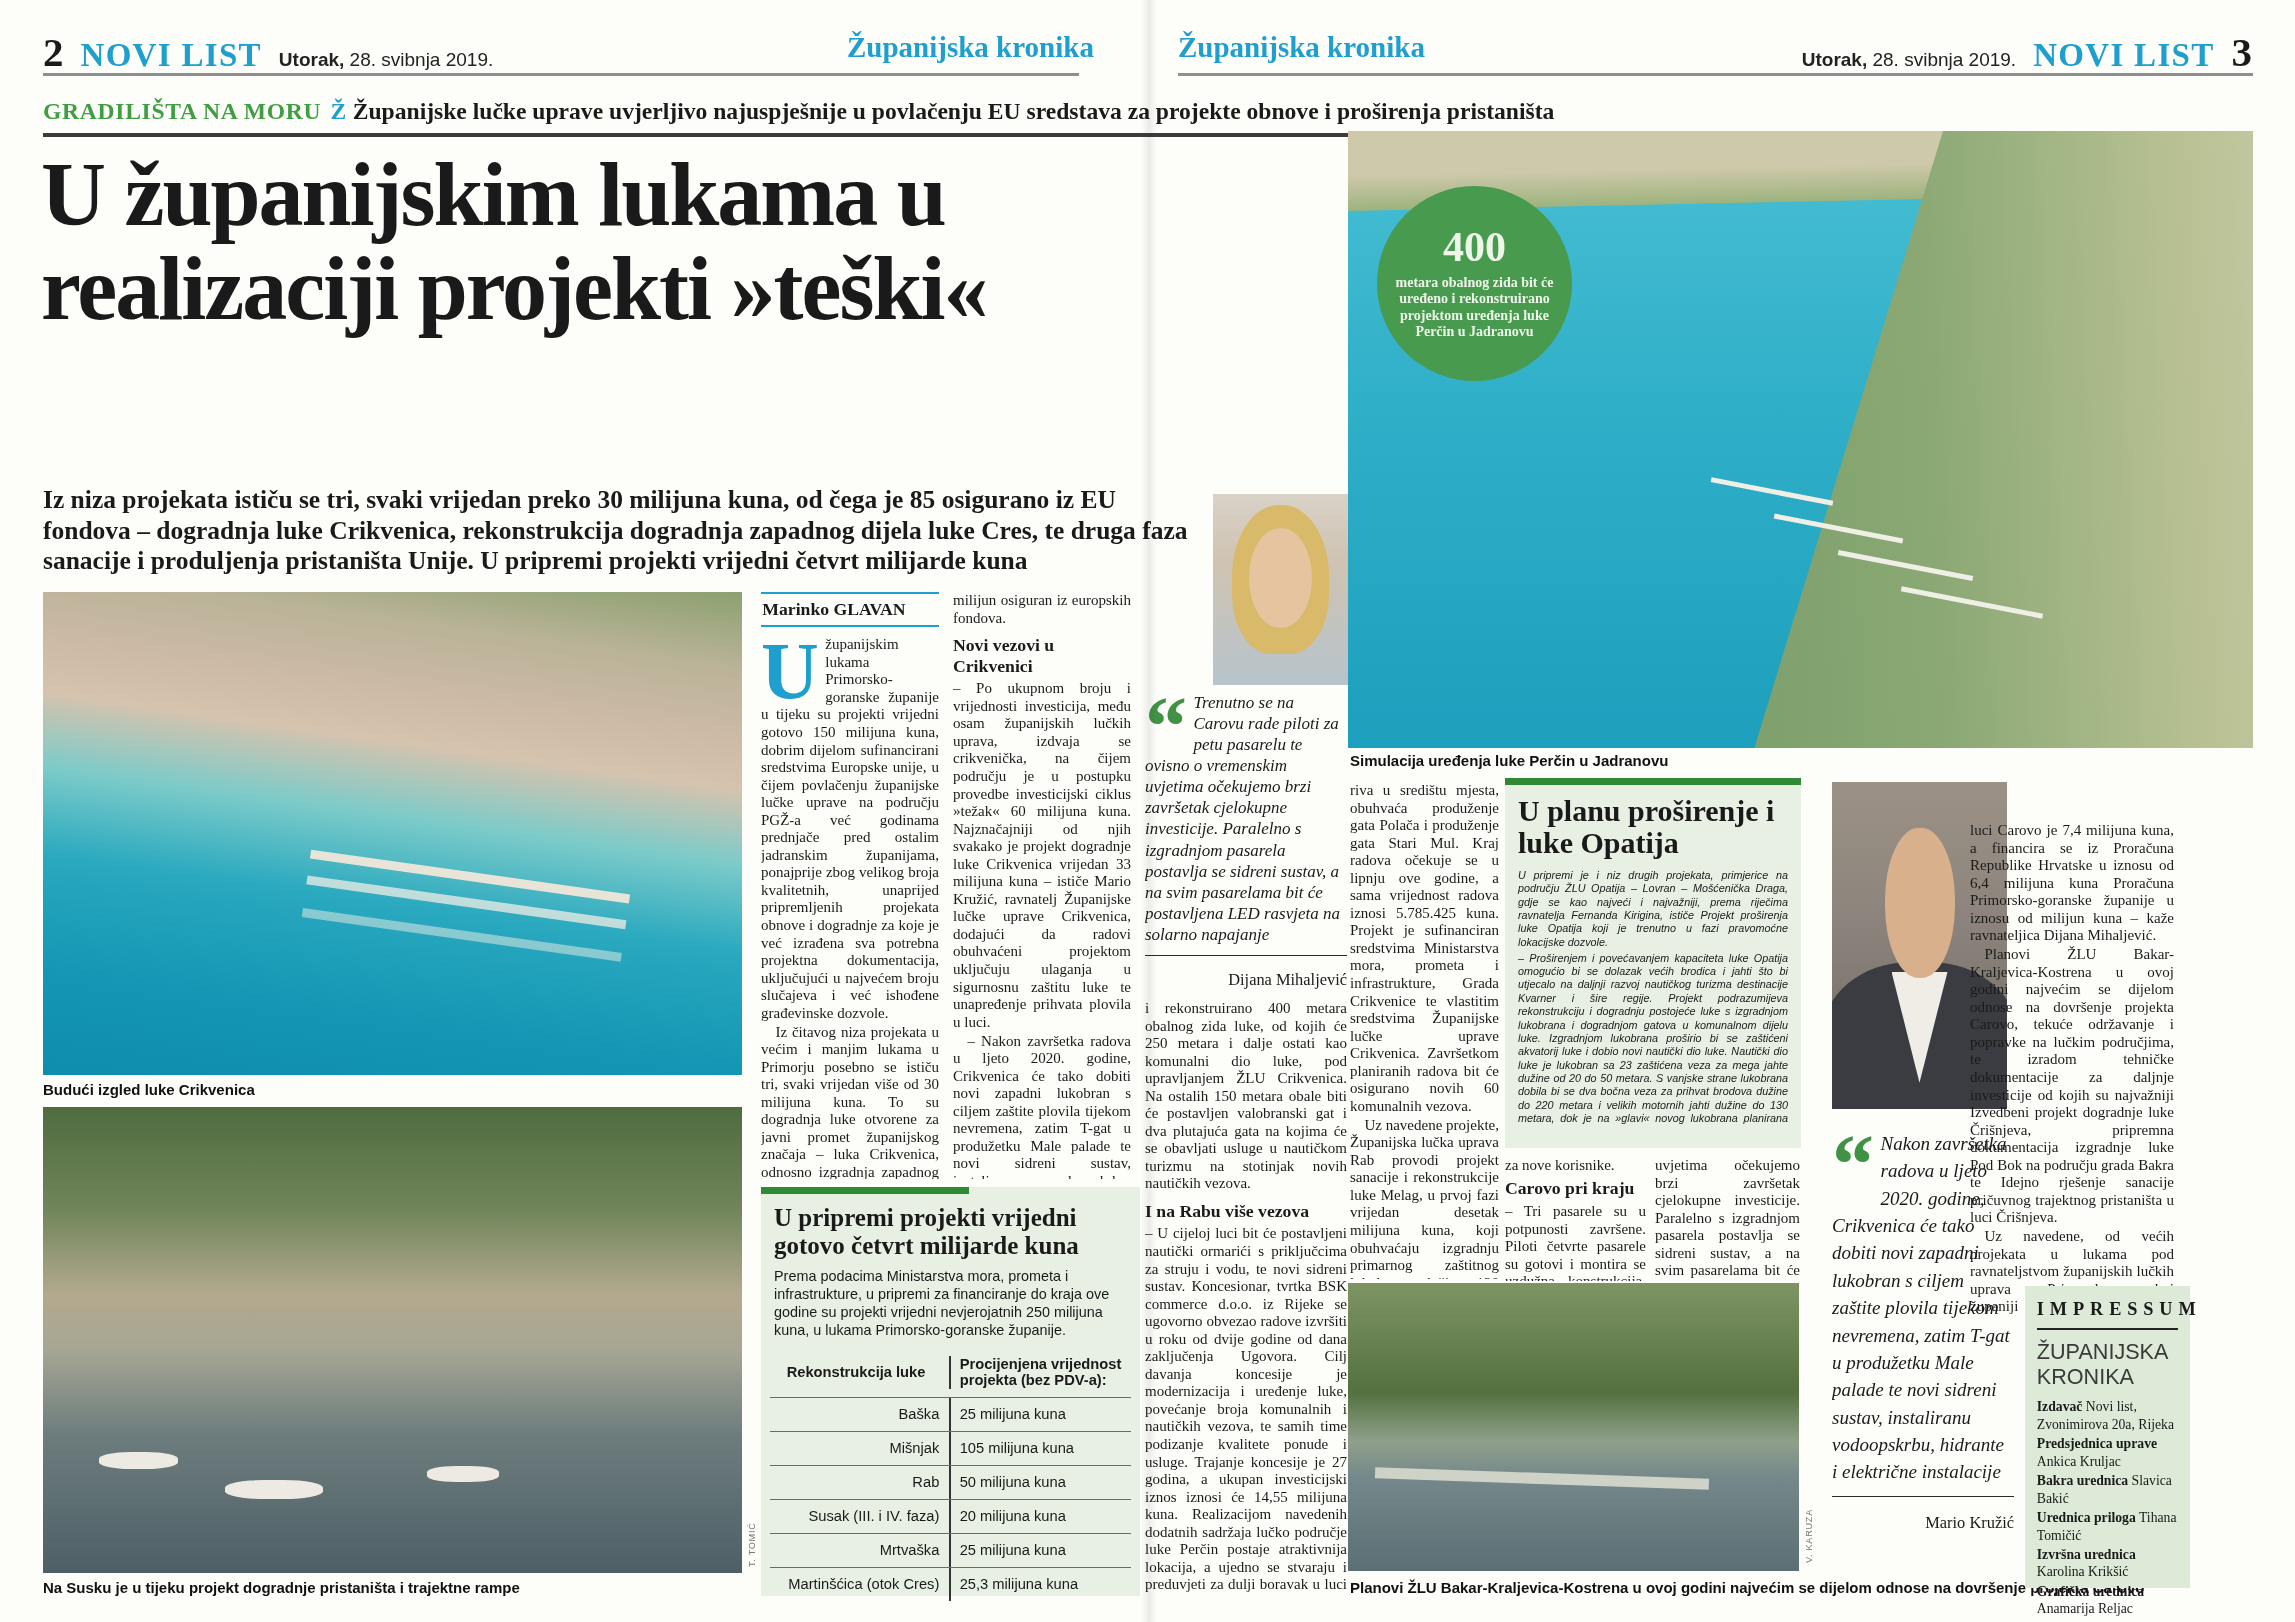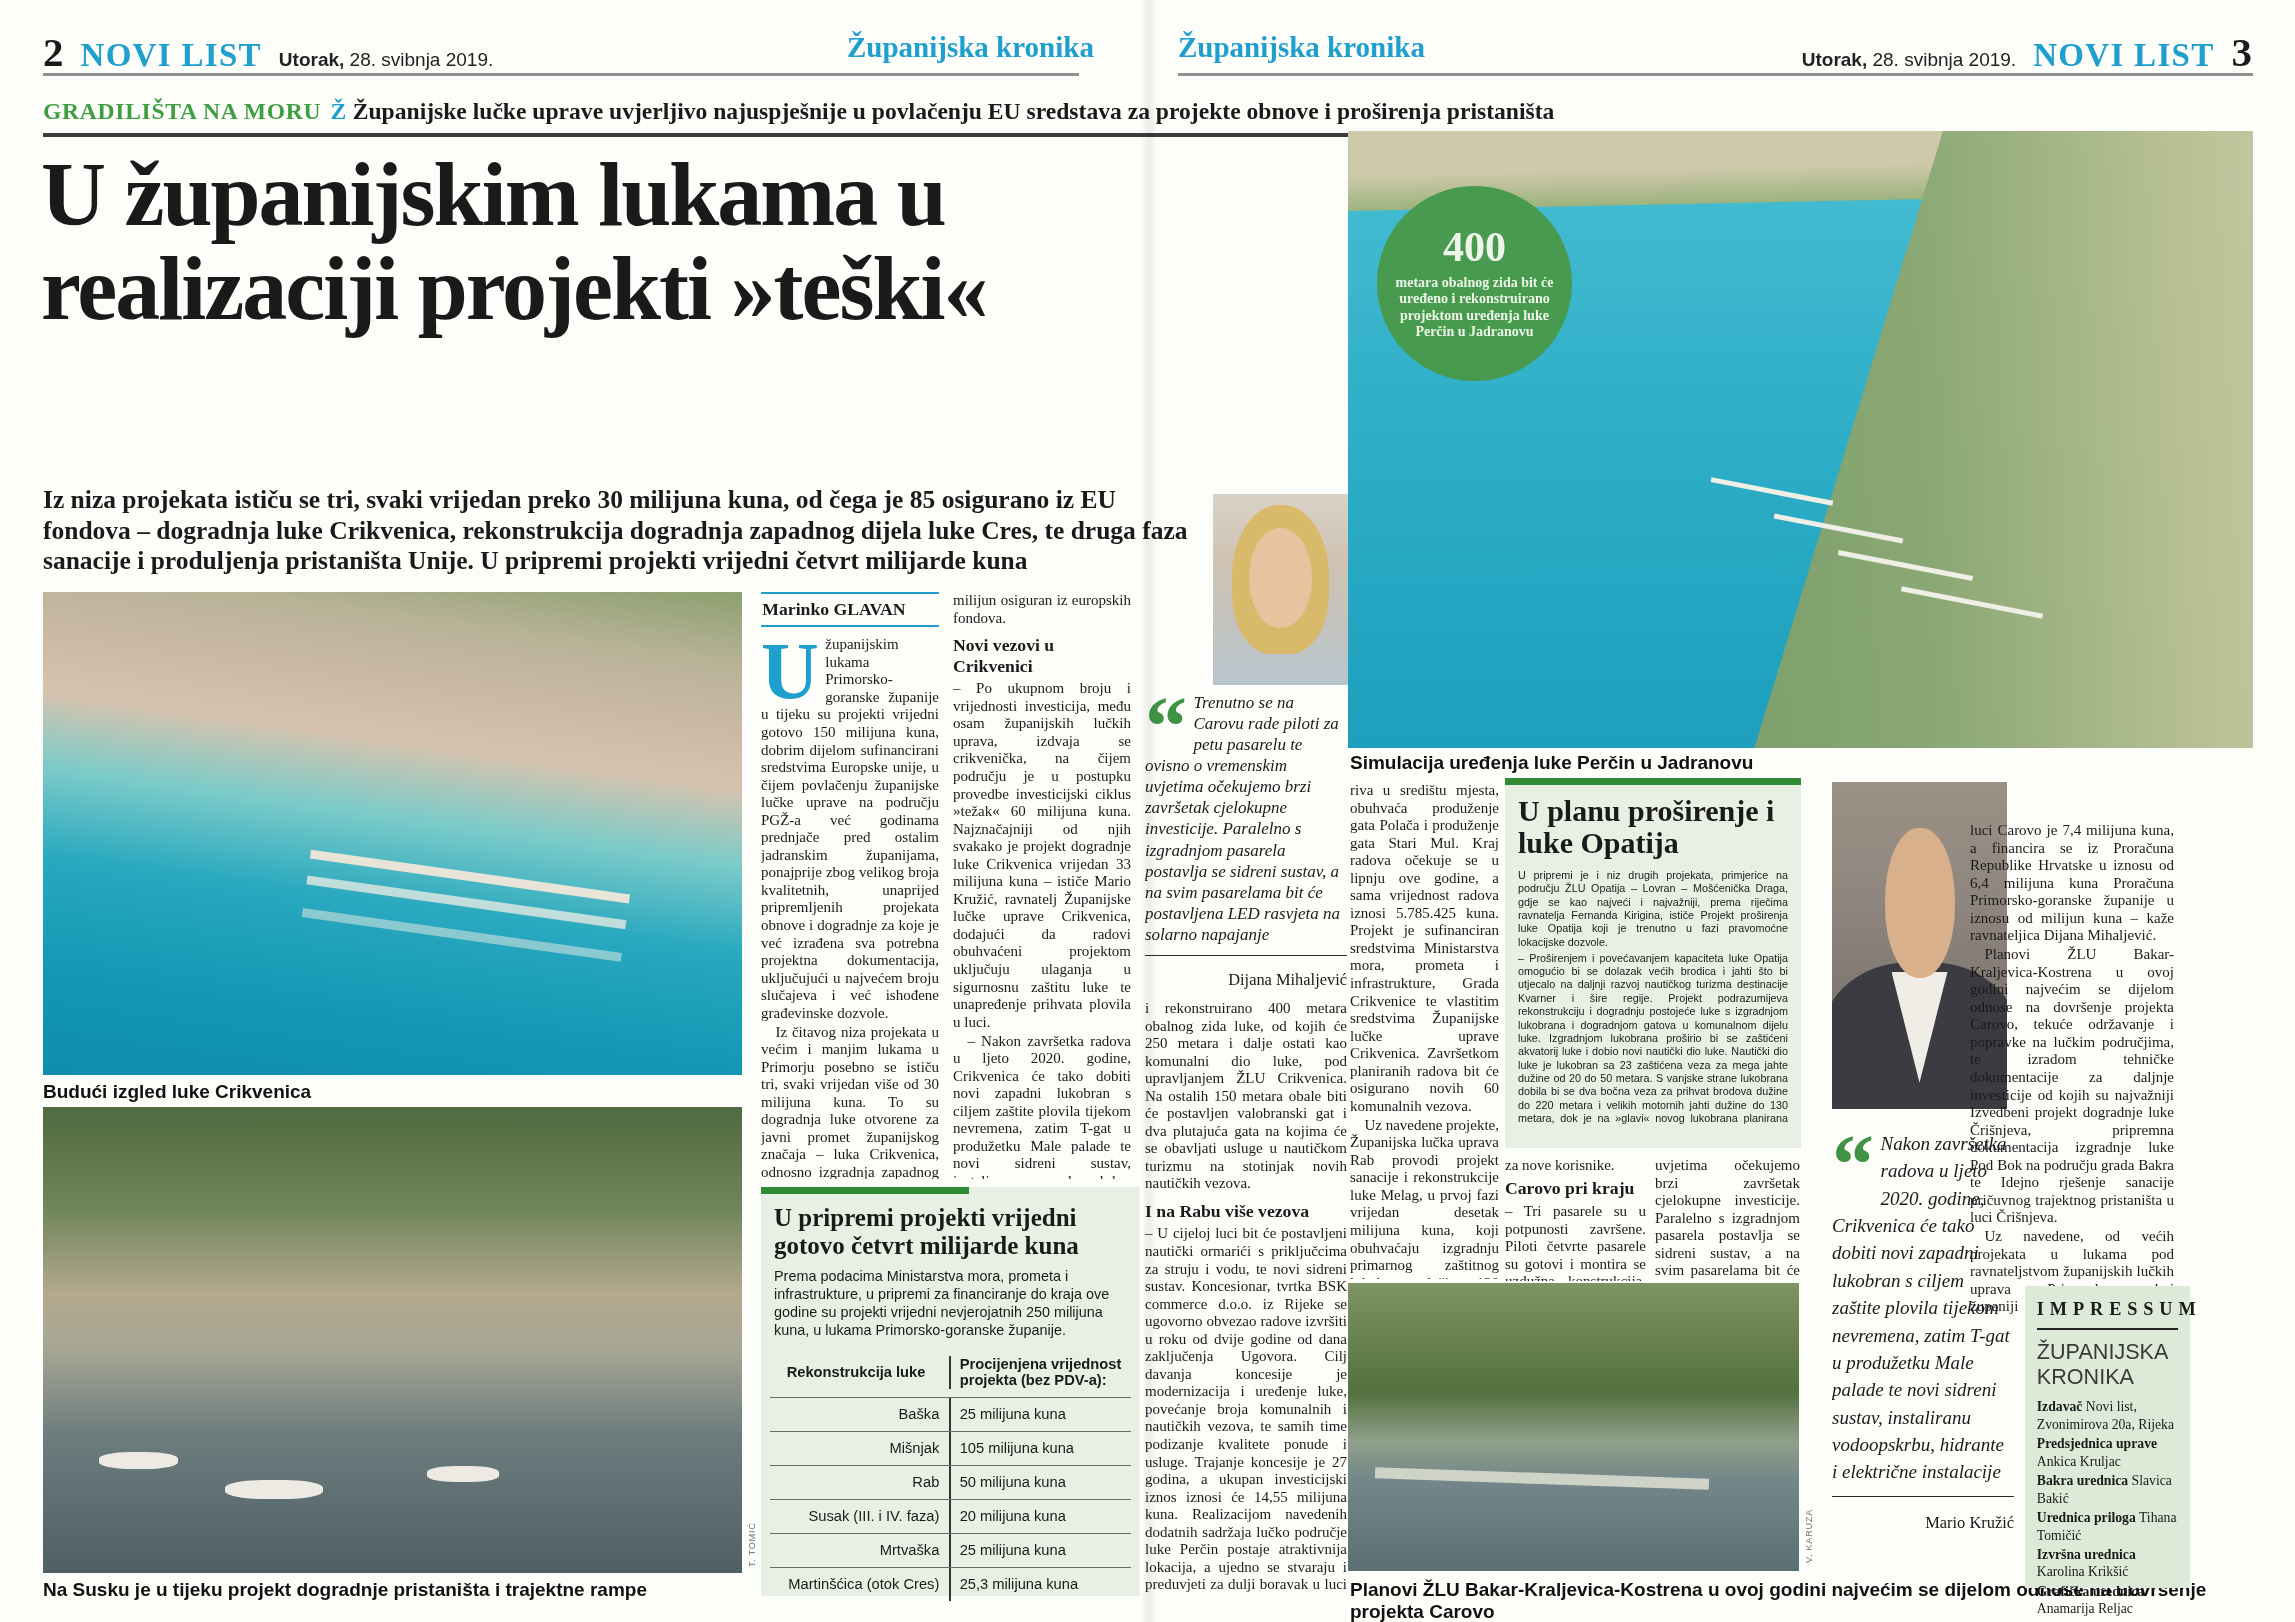--- a/index.html
+++ b/index.html
@@ -27,21 +27,21 @@
   .kicker .tag{color:var(--kicker-green);letter-spacing:0.7px;}
   .kicker .zmark{color:var(--accent-cyan);padding:0 6.5px 0 9.2px;}
   .kicker-rule{height:3.9px;background:#3c3c3c;}
 
   
   .headline{font-size:90px;line-height:1.04;font-weight:bold;letter-spacing:-2px;}
   .lead{font-size:25.5px;font-weight:bold;line-height:1.2;text-align:left;}
 
   
   .photo{overflow:hidden;}
-  .caption{font-family:"Liberation Sans","DejaVu Sans",sans-serif;font-weight:bold;font-size:19px;color:#111;}
+  .caption{font-family:"Liberation Sans","DejaVu Sans",sans-serif;font-weight:bold;font-size:15px;color:#111;}
   .vcredit{font-family:"Liberation Sans","DejaVu Sans",sans-serif;font-size:9.2px;color:#777;transform:rotate(-90deg);transform-origin:left top;letter-spacing:0.7px;}
 
   .ph1{background:linear-gradient(188deg,#8ca06f 0%,#b9b398 13%,#cbb9a4 24%,#d6c3ae 34%,#7ccbc9 47%,#2aa9bf 62%,#1397b4 82%,#0f8dac 100%);}
   .ph1 .pier{position:absolute;left:38%;top:58%;width:46%;height:9.2px;background:#e8e4d8;transform:rotate(8deg);box-shadow:0 26px 0 rgba(240,238,228,.75),0 59px 0 rgba(240,238,228,.5);}
   .ph2{background:linear-gradient(180deg,#4f6b3f 0%,#70855a 22%,#b3a98e 40%,#a7a694 52%,#6d7d7e 70%,#4e5f66 100%);}
   .boat{position:absolute;background:#eceae2;border-radius:40%;}
   .ph-air{background:linear-gradient(180deg,#49bfd4 0%,#2fafc8 45%,#1d9fbd 100%);}
   .ph-air .shore-top{position:absolute;left:0;top:0;width:100%;height:13%;background:linear-gradient(180deg,#cfc9ab 55%,#9db37e 100%);transform:skewY(-1.2deg);transform-origin:left;}
   .ph-air .land-right{position:absolute;right:-14%;top:-12%;width:58%;height:130%;background:linear-gradient(250deg,#d8d5c0 0%,#b9c193 40%,#8aa874 75%,#7da06c 100%);transform:rotate(17deg);}
   .ph-air .pier{position:absolute;background:#f0efe6;height:4.6px;transform:rotate(11deg);}
@@ -73,21 +73,21 @@
 
   
   .stat-circle{width:195px;height:195px;border-radius:50%;background:var(--circle-green);color:#eef6ea;text-align:center;display:flex;flex-direction:column;justify-content:center;padding:13px;}
   .stat-value{font-size:42px;font-weight:bold;line-height:1;margin-bottom:6.5px;}
   .stat-text{font-size:14px;font-weight:bold;line-height:1.18;}
 
   
   .greenbox{background:var(--box-bg);}
   .box-bar{height:6.5px;background:var(--box-bar);}
   .gb-title{font-size:30px;font-weight:bold;line-height:1.08;padding:10.5px 13px 6.5px;}
-  .gb-body{font-family:"Liberation Sans","DejaVu Sans",sans-serif;font-size:10.8px;line-height:1.24;text-align:justify;padding:2.6px 13px 6.5px;overflow:hidden;}
+  .gb-body{font-family:"Liberation Sans","DejaVu Sans",sans-serif;font-size:10.8px;line-height:1.24;text-align:justify;padding:2.6px 13px 6.5px;overflow:hidden;font-style:italic;}
   .gb-body p{margin-bottom:2.6px;}
 
   .infobox{background:var(--box-bg);}
   .ib-title{font-size:25px;font-weight:bold;line-height:1.1;padding:10.5px 13px 6.5px;}
   .ib-intro{font-family:"Liberation Sans","DejaVu Sans",sans-serif;font-size:14.4px;line-height:1.25;padding:1.3px 13px 9.2px;}
   .ib-table{margin:0 9.2px;}
   .t-row{display:flex;align-items:center;border-top:1.3px solid #6a6a6a;font-family:"Liberation Sans","DejaVu Sans",sans-serif;font-size:14.7px;}
   .t-row.head{border-top:none;font-weight:bold;}
   .t-name{flex:0 0 50%;text-align:right;padding:8.5px 9.2px 8.5px 2.6px;border-right:2px solid #333;}
   .t-row.head .t-name{text-align:center;}

